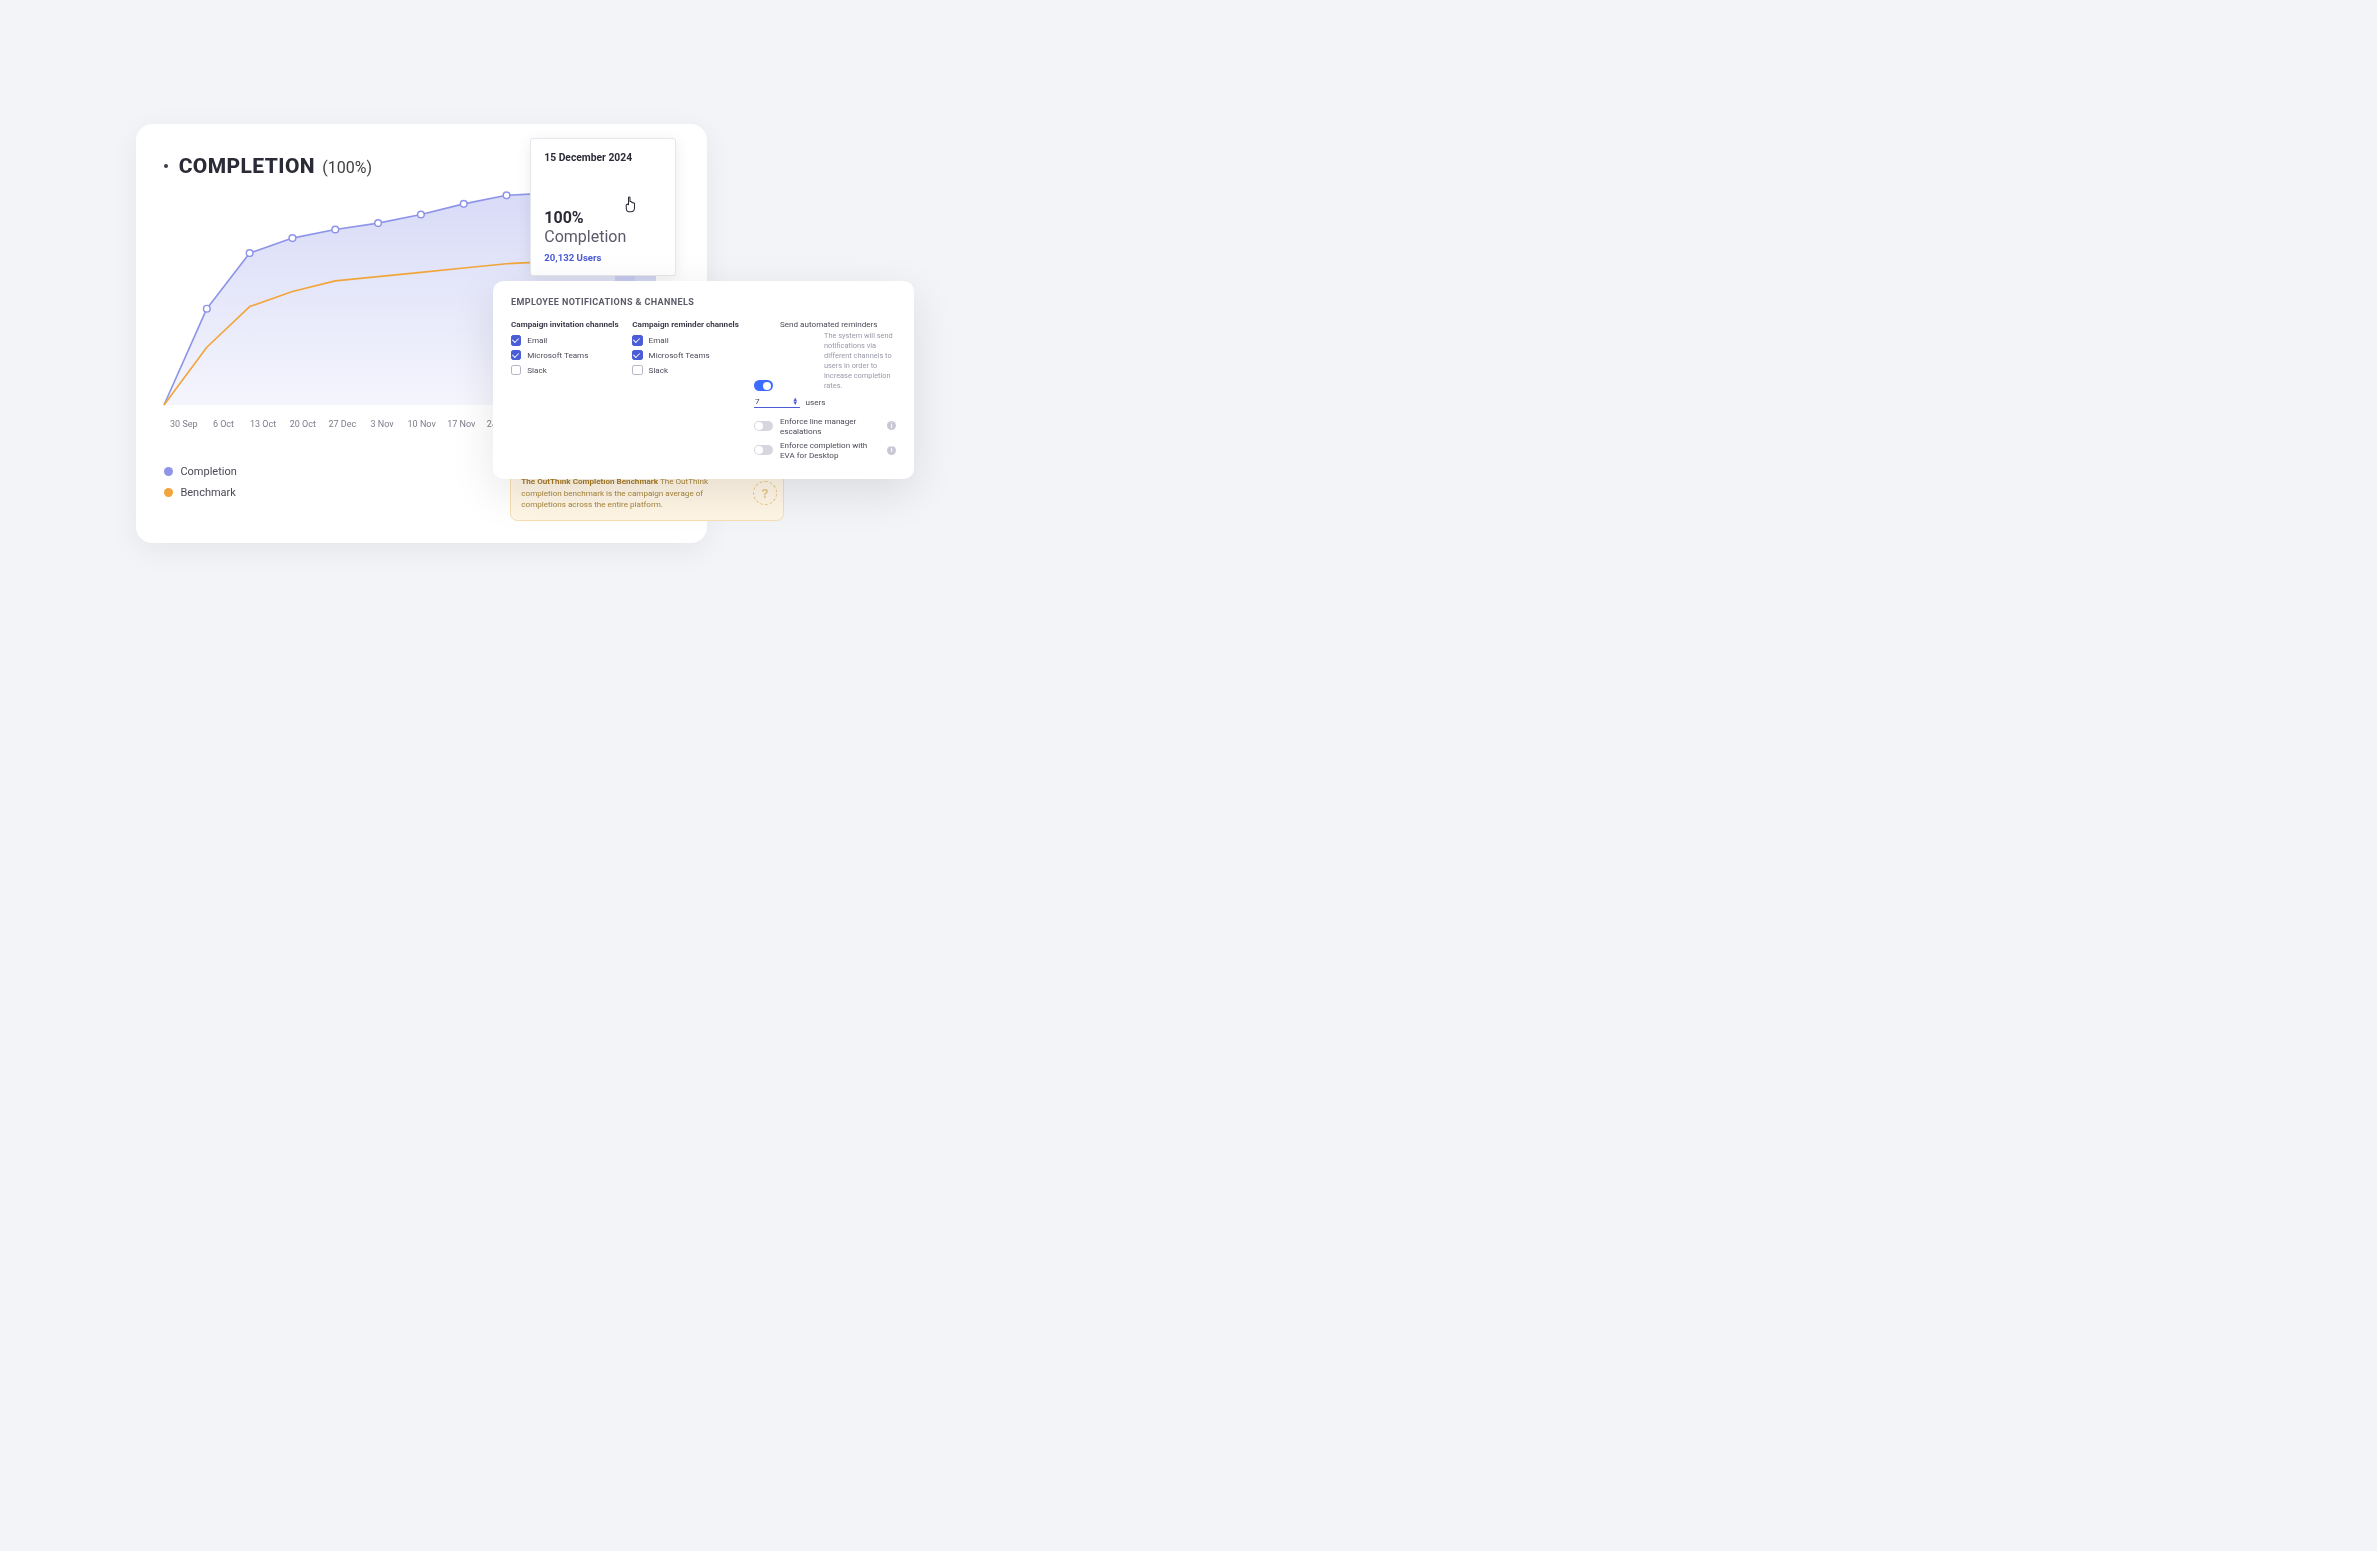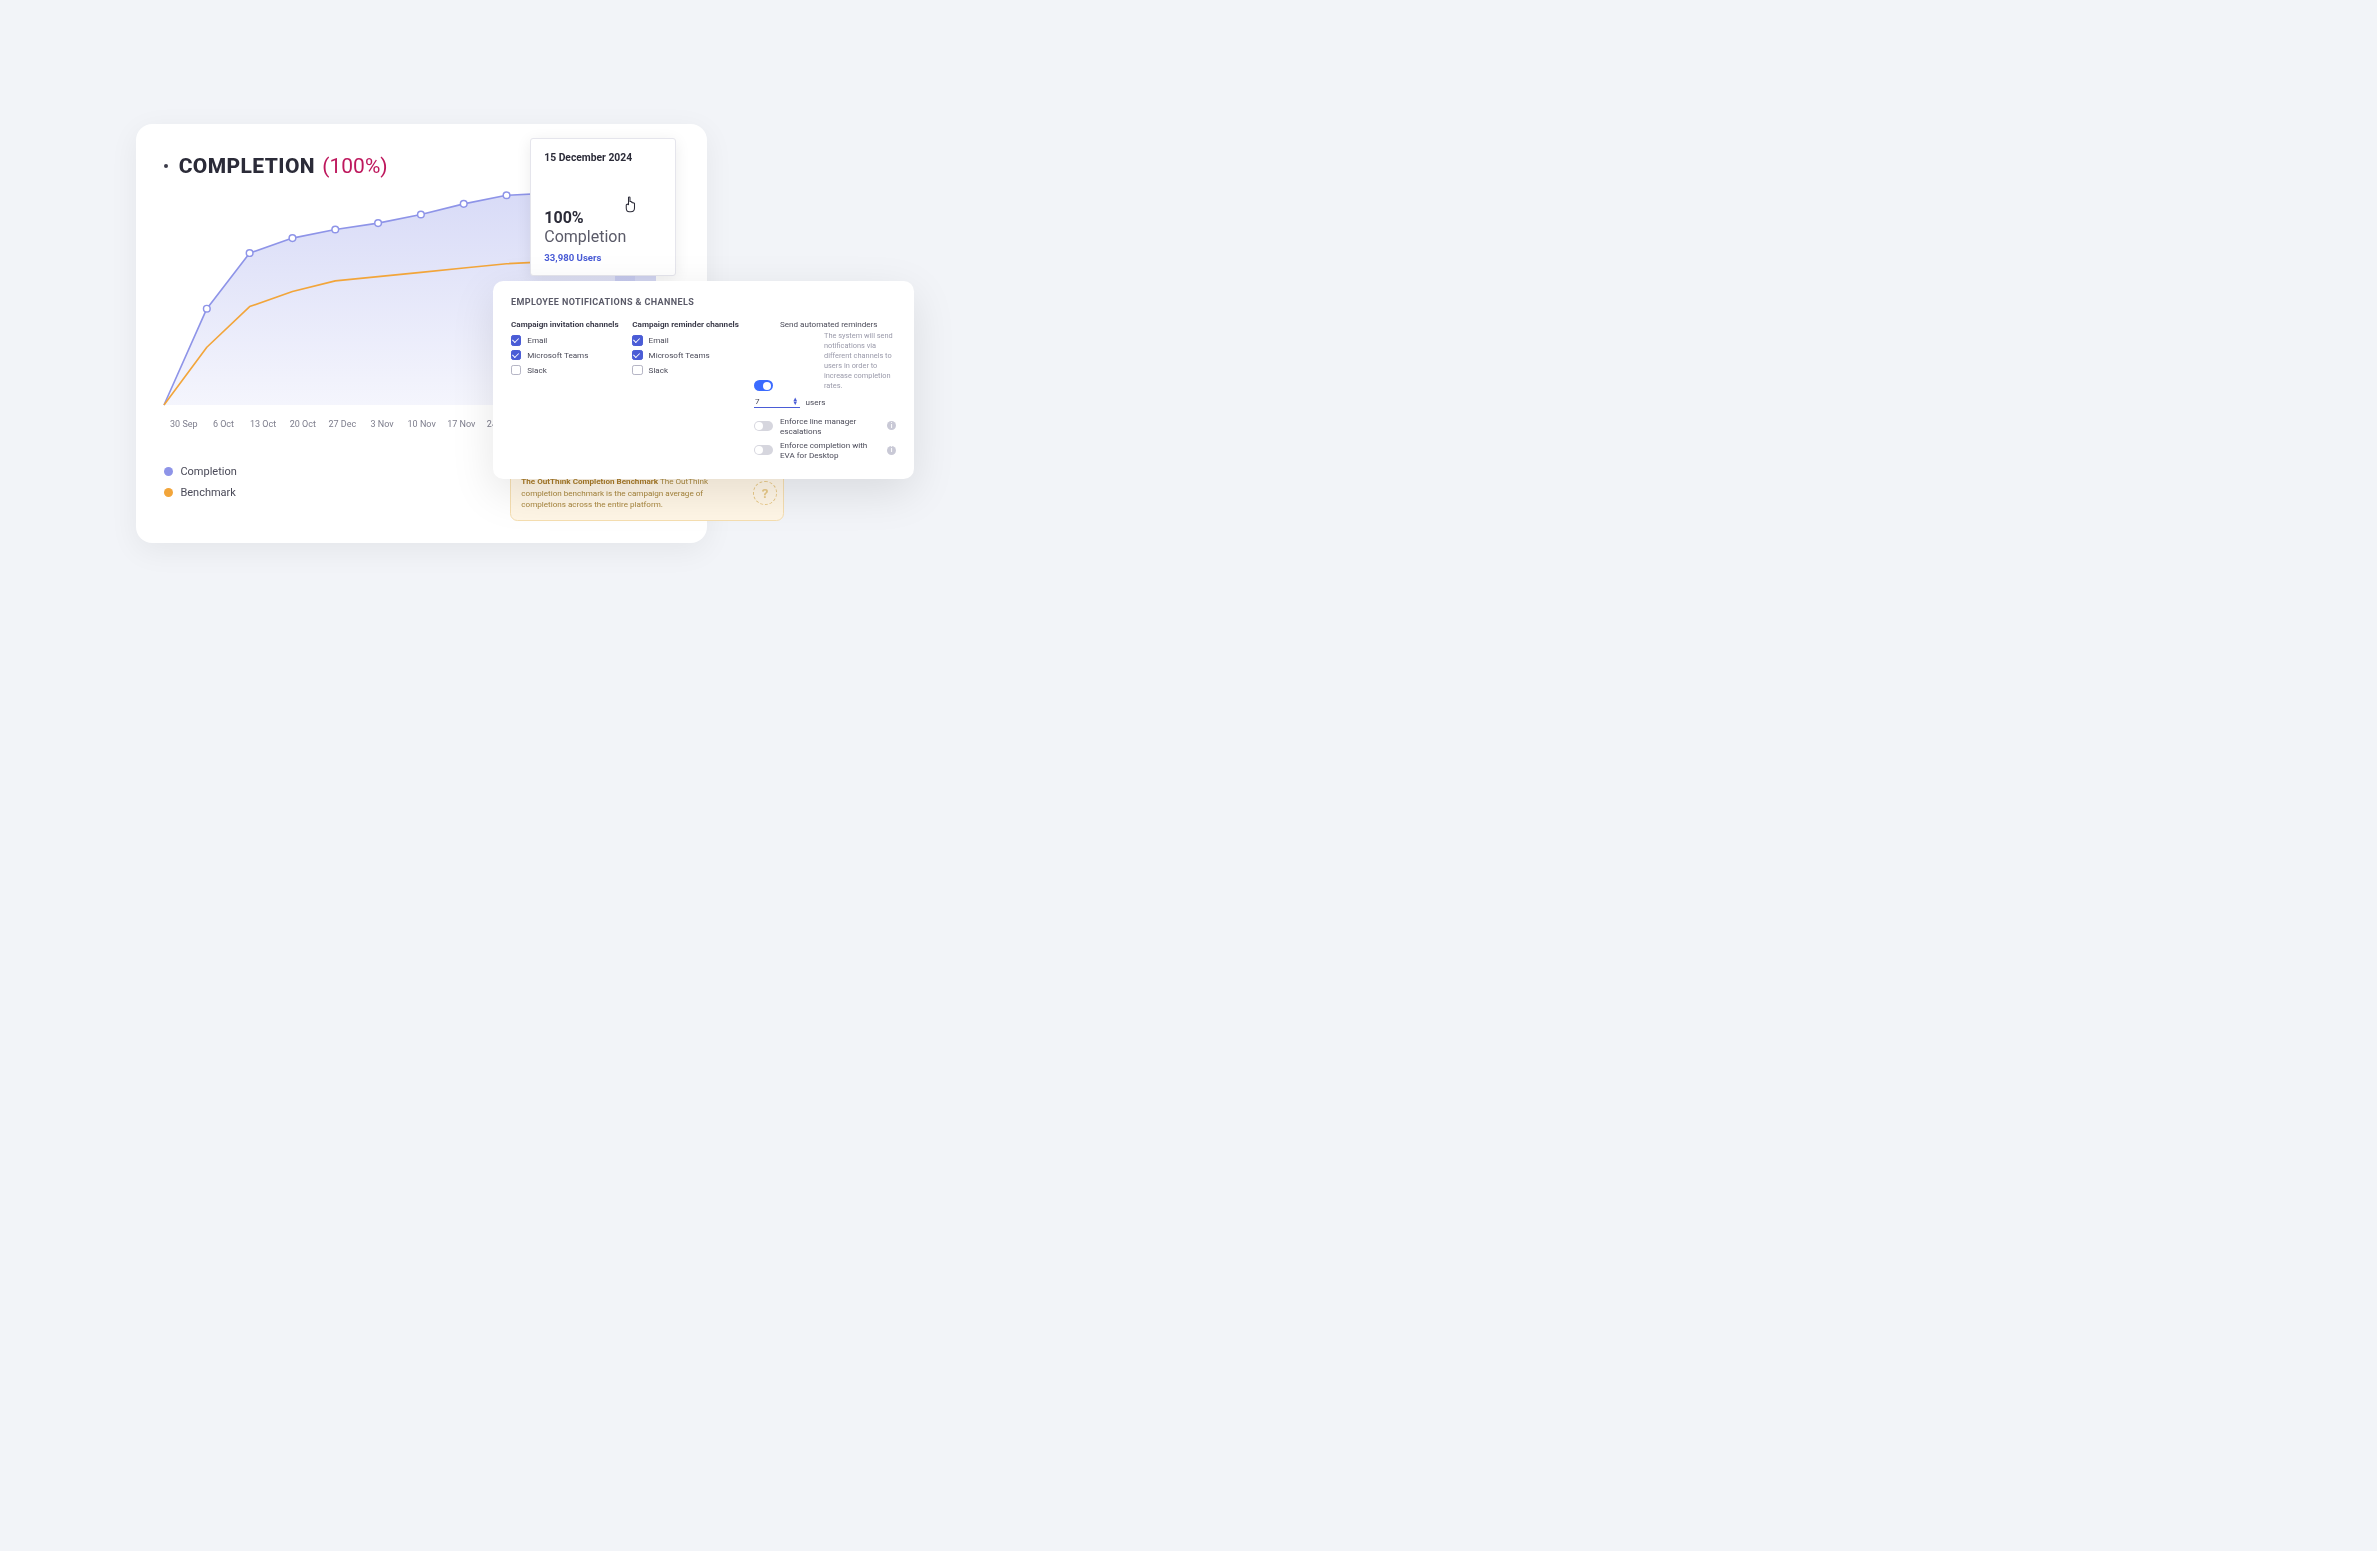--- a/index.html
+++ b/index.html
@@ -18,21 +18,21 @@
     width: 571px;
     height: 419px;
     background: #fff;
     border-radius: 16.3px;
     box-shadow: 0 7.4px 30px rgba(0,0,0,0.06);
     padding: 30px 28px 25px 28px;
   }
   .title-row { display: flex; align-items: center; gap: 10.3px; margin-bottom: 7.4px; }
   .title-dot { width: 4.4px; height: 4.4px; border-radius: 50%; background: #3b3b4a; }
   .title-main { font-size: 21px; font-weight: 800; letter-spacing: 0.4px; color: #2b2b38; }
-  .title-pct { font-size: 21px; font-weight: 400; color: #be185d; margin-left: 4.4px; }
+  .title-pct { font-size: 16px; font-weight: 400; color: #404040; margin-left: 4.4px; }
 
   .chart-wrap { position: relative; height: 244px; margin-top: 13.3px; }
   .chart-area { position: absolute; left: 0; right: 44px; top: 0; bottom: 30px; }
   svg.chart { width: 100%; height: 100%; overflow: visible; }
   .y100 { position: absolute; right: 6px; top: 0; transform: translateY(-50%); color: #7d7d8c; font-size: 10.3px; }
   .y0 { position: absolute; right: 6px; bottom: 30px; transform: translateY(50%); color: #7d7d8c; font-size: 10.3px; }
 
   .xaxis { position: absolute; left: 0; right: 44px; bottom: 0; height: 22px; display: flex; align-items: center; }
   .xtick { flex: 1; text-align: center; font-size: 9px; color: #7d7d8c; cursor: pointer; }
   .xtick.active { background: #20c9a4; color: #fff; border-radius: 10.3px; padding: 3px 0; font-weight: 600; width: 35px; flex: 0 0 35px; }
@@ -182,21 +182,21 @@
         <div class="xtick">8 Dec</div>
         <div class="xtick active">15 Dec</div>
       </div>
 
     <div class="tooltip" style="right:3px; top:-53px;">
       <div class="tt-date">15 December 2024</div>
       <div class="tt-row">
         <b>100%</b>
         <span>Completion</span>
       </div>
-      <div class="tt-users">33,980 Users</div>
+      <div class="tt-users">20,132 Users</div>
     </div>
 
     <svg class="cursor-icon" width="15" height="18" style="right:40px; top:4.4px;" viewBox="0 0 20 24">
       <path d="M6 2 C6 1 8 1 8 2 L8 8 C8 7 10 7 10 8 L10 9 C10 8 12 8 12 9 L12 10 C12 9 14 9 14 10 L14 16 C14 19 12 21 9 21 L7 21 C5 21 3 19 3 16 L3 12 C3 11 5 10 6 12 Z" fill="#fff" stroke="#2b2b38" stroke-width="1.4"></path>
     </svg>
   </div>
 
   <div class="legend">
     <div class="legend-row">
       <span class="legend-dot" style="background:#8e94e8"></span>

